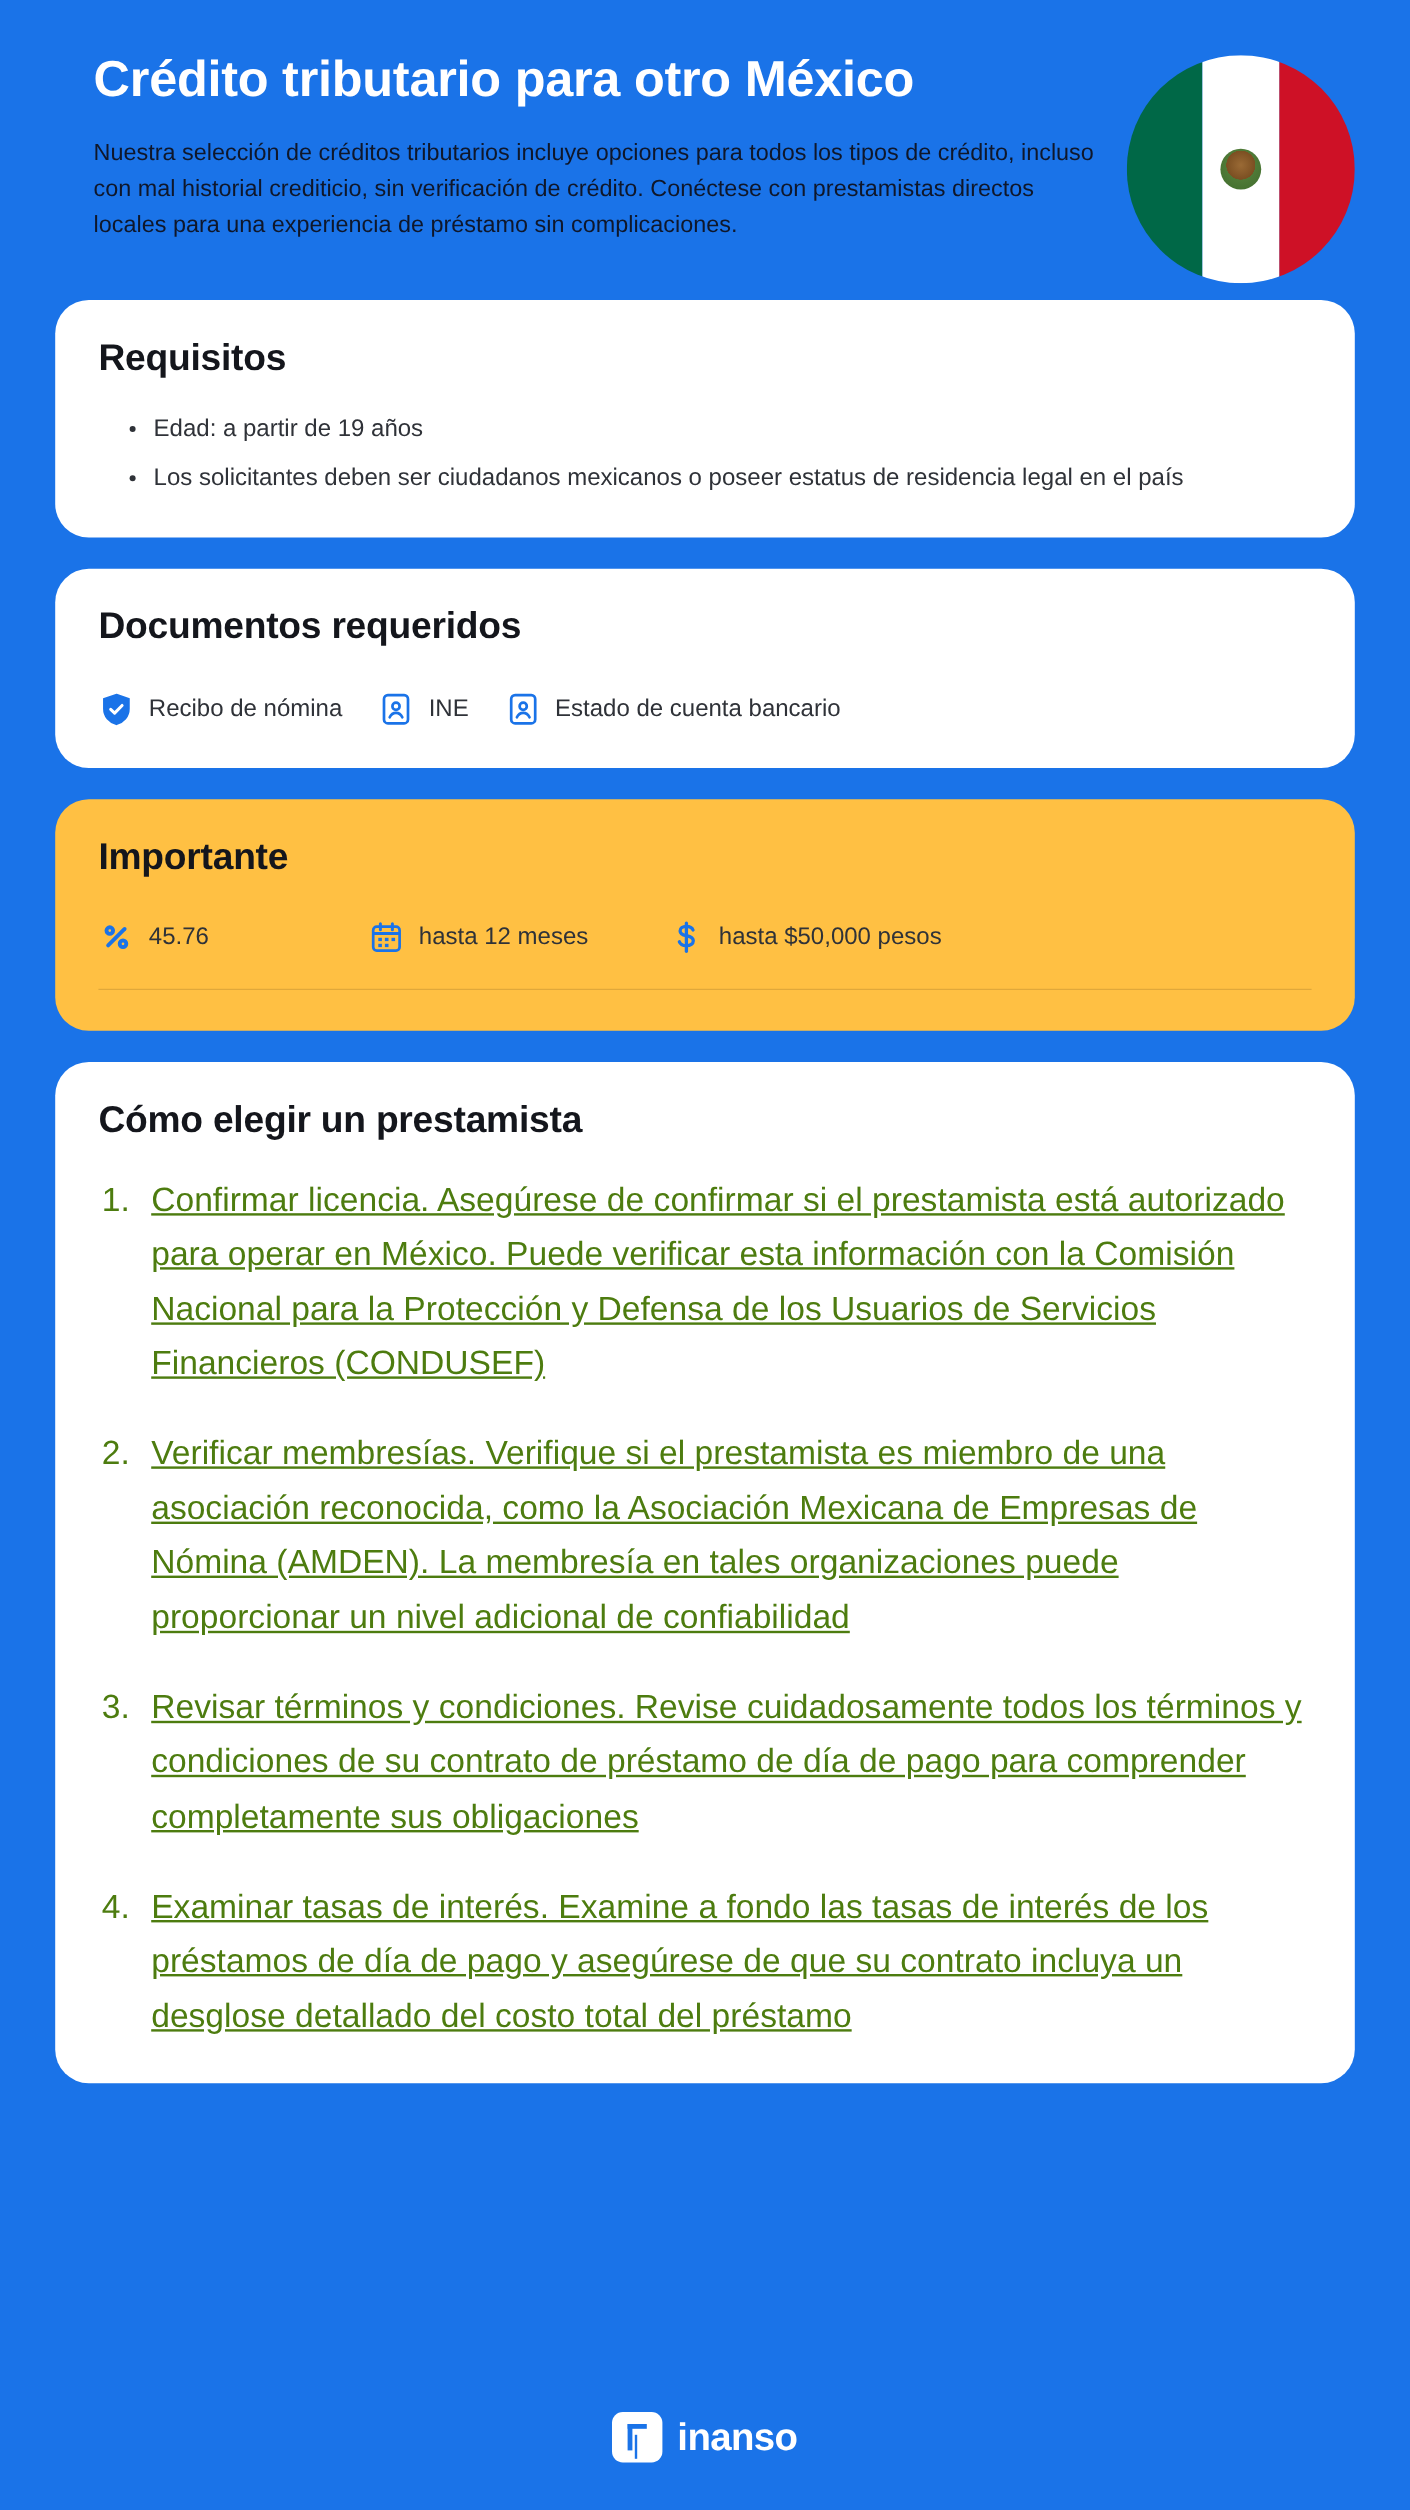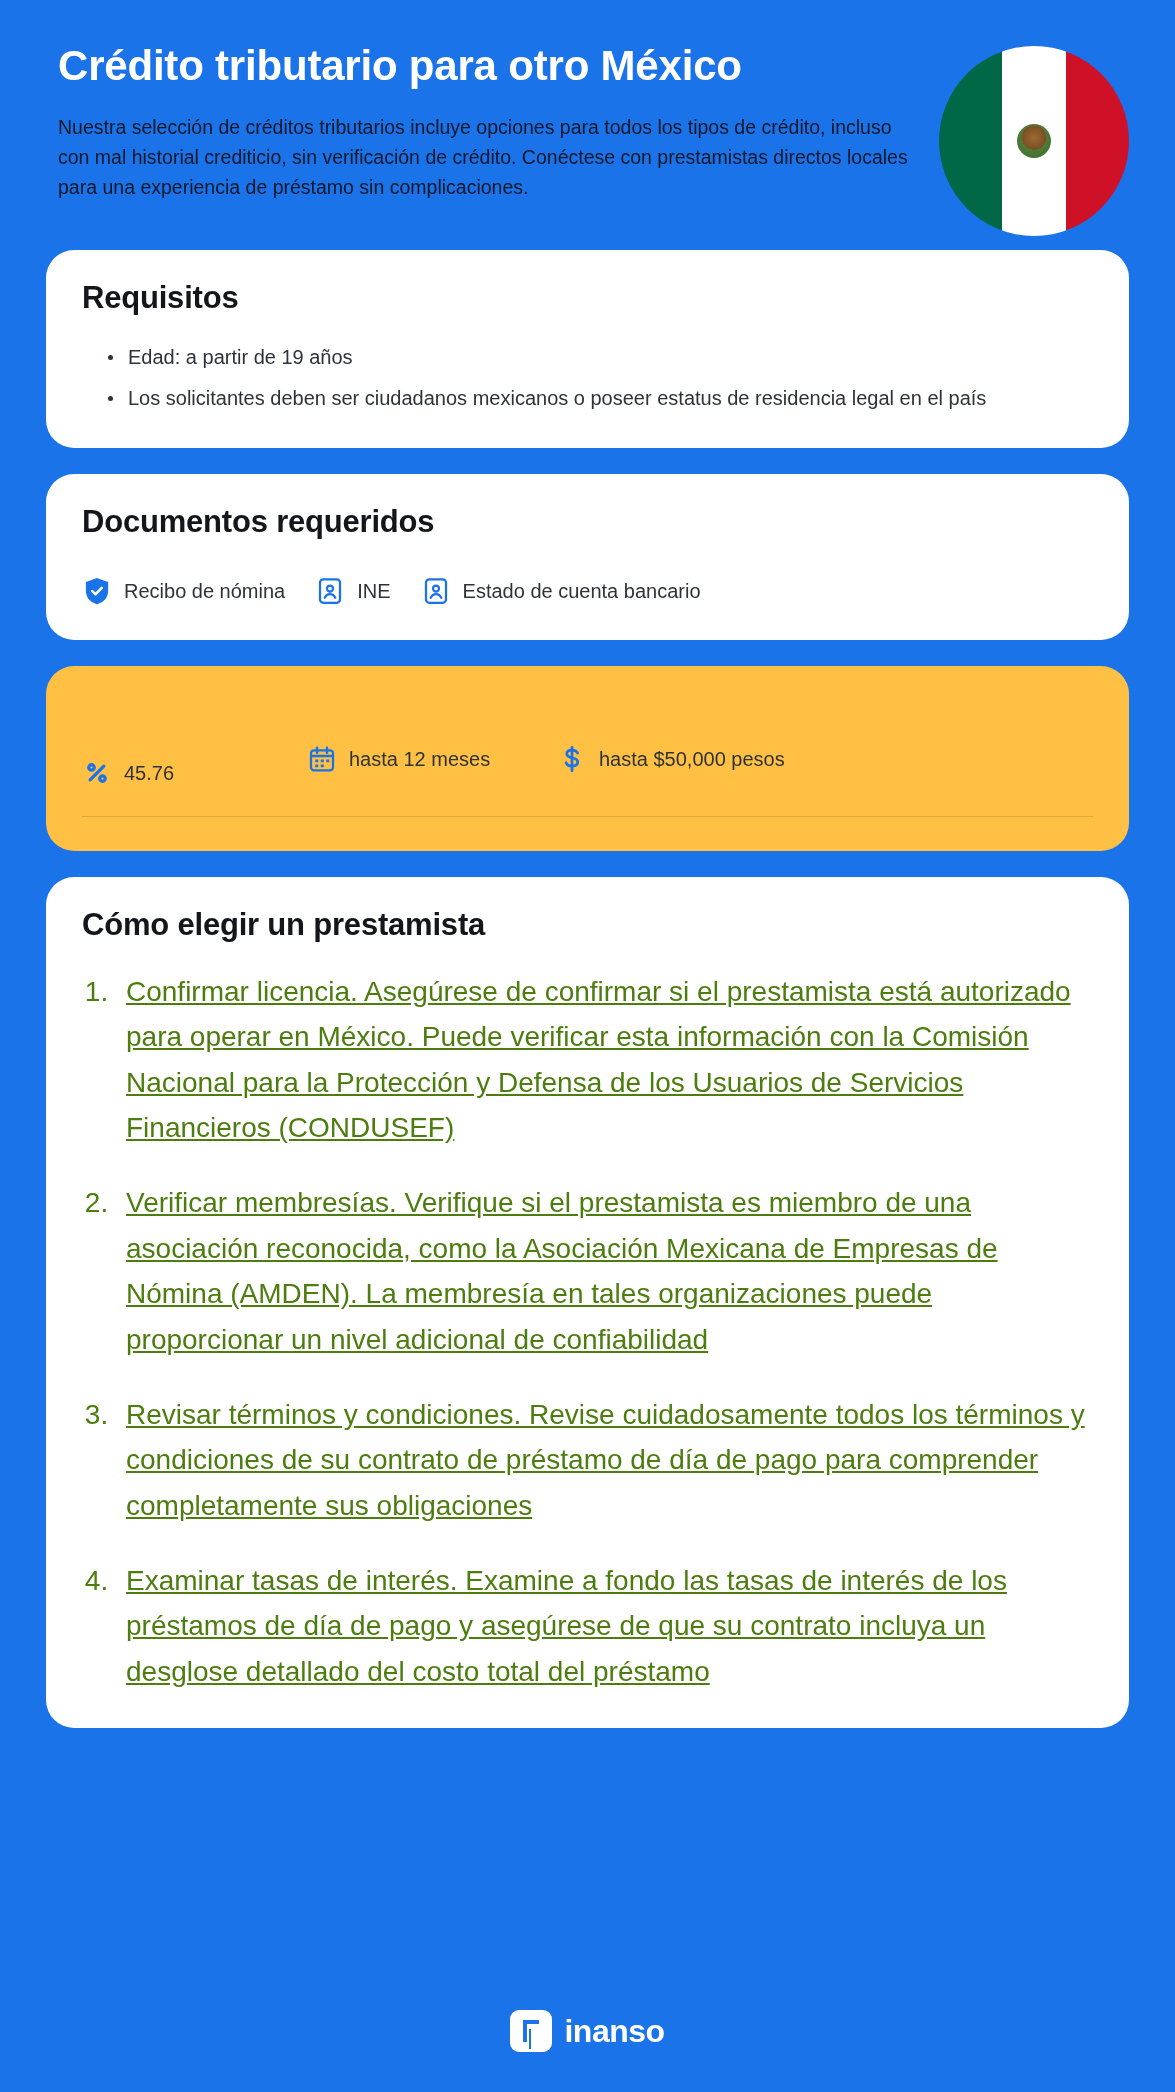--- a/index.html
+++ b/index.html
@@ -19,21 +19,21 @@
     background: #1a73e8;
     box-sizing: border-box;
     padding: 0 0 0 0;
     position: relative;
     display: flex;
     flex-direction: column;
   }
 
   
   .header {
-    padding: 42px 46px 14px 58px;
+    padding: 42px 46px 14px 78px;
     display: flex;
     align-items: flex-start;
     justify-content: space-between;
     gap: 24px;
   }
   .header-text {
     flex: 1 1 auto;
     max-width: 850px;
   }
   .title {
@@ -157,21 +157,21 @@
     align-items: center;
     margin-top: 34px;
     border-bottom: 1px solid rgba(0,0,0,0.12);
     padding-bottom: 28px;
   }
   .fact {
     display: flex;
     align-items: center;
     gap: 12px;
   }
-  .fact-1 { width: 225px; margin-top: 28px; }
+  .fact-1 { width: 225px; }
   .fact-2 { width: 250px; }
   .fact-label {
     font-size: 20px;
     color: #2f3238;
   }
 
   
   .steps {
     margin: 24px 0 0 0;
     padding: 0 0 0 34px;
@@ -290,20 +290,21 @@
             <path d="M7.8 17.4c.9-2 2.4-3 4.2-3s3.3 1 4.2 3" stroke-linecap="round"></path>
           </svg>
         </span>
         <span class="doc-label">Estado de cuenta bancario</span>
       </div>
 
     </div>
   </section>
 
   <section class="card highlight">
+    <h2>Importante</h2>
     <div class="facts-row">
 
       <div class="fact fact-1">
         <span class="icon-box">
           <svg viewBox="0 0 24 24" width="30" height="30" fill="none" stroke="#1a73e8" stroke-width="2.6" stroke-linecap="round">
             <path d="M6.5 17.5 17.5 6.5"></path>
             <circle cx="7.6" cy="7.6" r="2.2"></circle>
             <circle cx="16.4" cy="16.4" r="2.2"></circle>
           </svg>
         </span>

